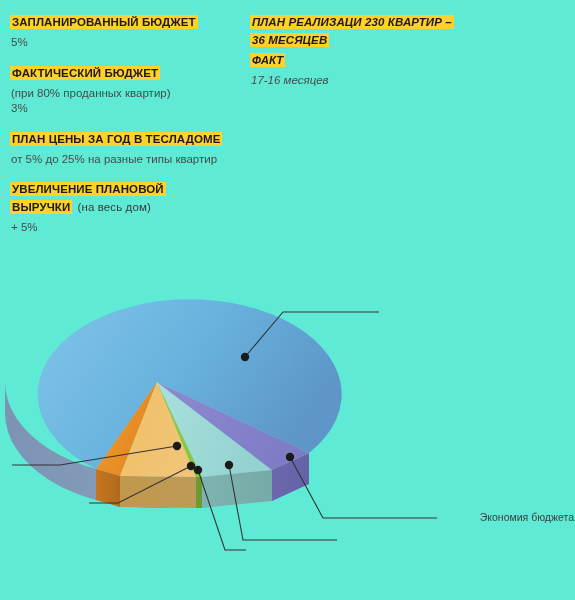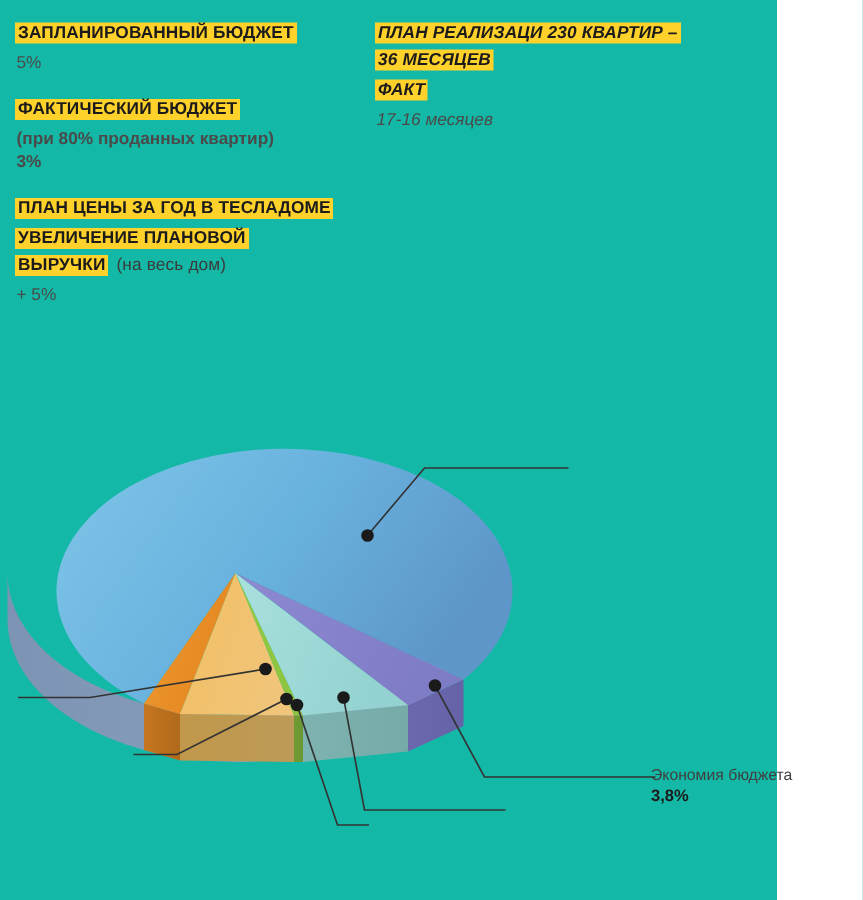--- a/index.html
+++ b/index.html
@@ -4,22 +4,22 @@
 <style>
   * { box-sizing: border-box; margin: 0; padding: 0; }
   html, body {
     width: 575px; height: 600px;
     background: #ffffff;
     font-family: "Liberation Sans", sans-serif;
     overflow: hidden;
   }
   #page {
     position: relative;
-    width: 518px; height: 600px;
-    background: #14b8a6;
+    width: 575px; height: 600px;
+    background: #5eead4;
   }
 
   
   .col { position: absolute; }
   #col-left  { left: 10px;  top: 12px; width: 215px; }
   #col-right { left: 250px; top: 12px; width: 215px; font-style: italic; }
 
   .hl-wrap { margin-bottom: 1px; }
   .hl {
     display: inline;
@@ -60,21 +60,21 @@
     position: absolute;
     font-size: 10.5px;
     line-height: 13.5px;
     color: #3f3f3f;
   }
   .callout .val {
     font-weight: bold;
     color: #1b1b1b;
     font-size: 11px;
   }
-  .callout.right { text-align: left; }
+  .callout.right { text-align: right; }
 
   #lbl-economy   { left: 434px; top: 261px; width: 140px; }
 </style>
 </head>
 <body>
 
 <div id="page">
 
   <div class="col" id="col-left">
 
@@ -82,28 +82,29 @@
       <div class="hl-wrap">
         <span class="hl">ЗАПЛАНИРОВАННЫЙ БЮДЖЕТ</span>
       </div>
       <div class="body-txt">5%</div>
     </div>
 
     <div class="block">
       <div class="hl-wrap">
         <span class="hl">ФАКТИЧЕСКИЙ БЮДЖЕТ</span>
       </div>
-      <div class="body-txt" style="white-space:pre-line;font-weight:bold;">(при 80% проданных квартир)
+      <div class="body-txt" style="white-space:pre-line;">(при 80% проданных квартир)
 3%</div>
     </div>
 
     <div class="block">
       <div class="hl-wrap">
         <span class="hl">ПЛАН ЦЕНЫ ЗА ГОД В ТЕСЛАДОМЕ</span>
       </div>
+      <div class="body-txt">от 5% до 25% на разные типы квартир</div>
     </div>
 
     <div class="block">
       <div class="hl-wrap">
         <span class="hl">УВЕЛИЧЕНИЕ ПЛАНОВОЙ ВЫРУЧКИ</span><span class="hl sub"> (на весь дом)</span>
       </div>
       <div class="body-txt">+ 5%</div>
     </div>
 
   </div>
@@ -240,17 +241,16 @@
         <circle cx="177" cy="196" r="4.2"></circle>
         <circle cx="191" cy="216" r="4.2"></circle>
         <circle cx="198" cy="220" r="4.2"></circle>
         <circle cx="229" cy="215" r="4.2"></circle>
         <circle cx="290" cy="207" r="4.2"></circle>
       </g>
     </svg>
 
     <div class="callout right" id="lbl-economy">
       <div>Экономия бюджета</div>
-      <div class="val">3,8%</div>
     </div>
 
   </div>
 </div>
 
 </body></html>

